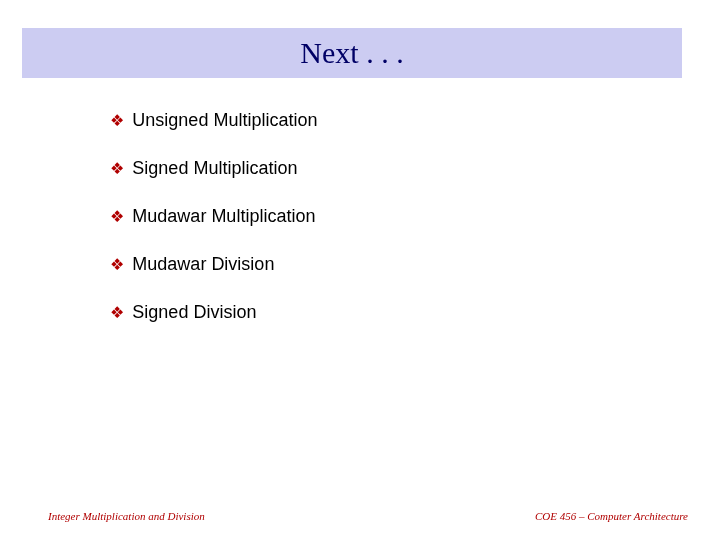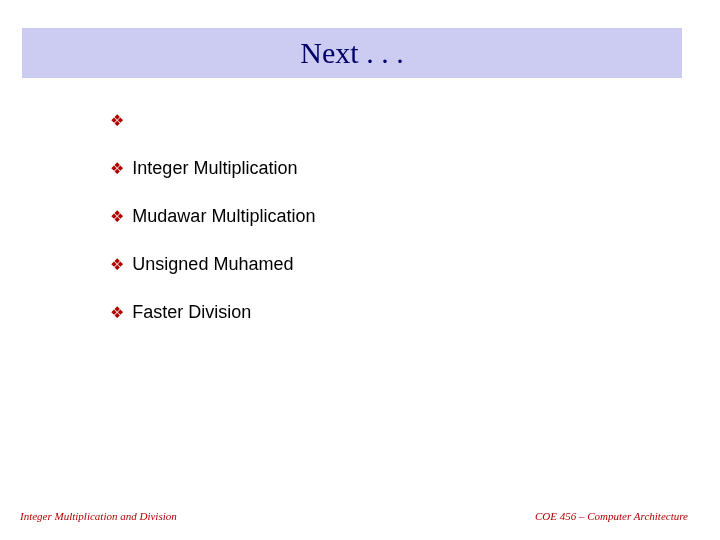--- a/index.html
+++ b/index.html
@@ -41,21 +41,21 @@
     color: #000;
   }
   .diamond {
     color: #b00000;
     font-size: 16px;
     line-height: 22px;
   }
   .footer {
     position: absolute;
     bottom: 18px;
-    left: 20px;
+    left: 48px;
     right: 32px;
     display: flex;
     justify-content: space-between;
     font-family: "Times New Roman", Times, serif;
     font-size: 11px;
     font-style: italic;
     color: #b00000;
   }
   .footer-center { text-align: center; }
   .footer-right { text-align: right; }
@@ -63,35 +63,36 @@
 </head>
 <body>
 
 <div class="title-band">
   <span class="title-text">Next . . .</span>
 </div>
 
 <div class="content">
   <div class="bullet-item">
     <span class="diamond">❖</span>
+    <span>Unsigned Multiplication</span>
   </div>
   <div class="bullet-item">
     <span class="diamond">❖</span>
-    <span>Integer Multiplication</span>
+    <span>Signed Multiplication</span>
   </div>
   <div class="bullet-item">
     <span class="diamond">❖</span>
     <span>Mudawar Multiplication</span>
   </div>
   <div class="bullet-item">
     <span class="diamond">❖</span>
-    <span>Unsigned Muhamed</span>
+    <span>Mudawar Division</span>
   </div>
   <div class="bullet-item">
     <span class="diamond">❖</span>
-    <span>Faster Division</span>
+    <span>Signed Division</span>
   </div>
 </div>
 
 <div class="footer">
   <span>Integer Multiplication and Division</span>
   <span class="footer-center">COE 456 – Computer Architecture</span>
 </div>
 
 </body></html>

